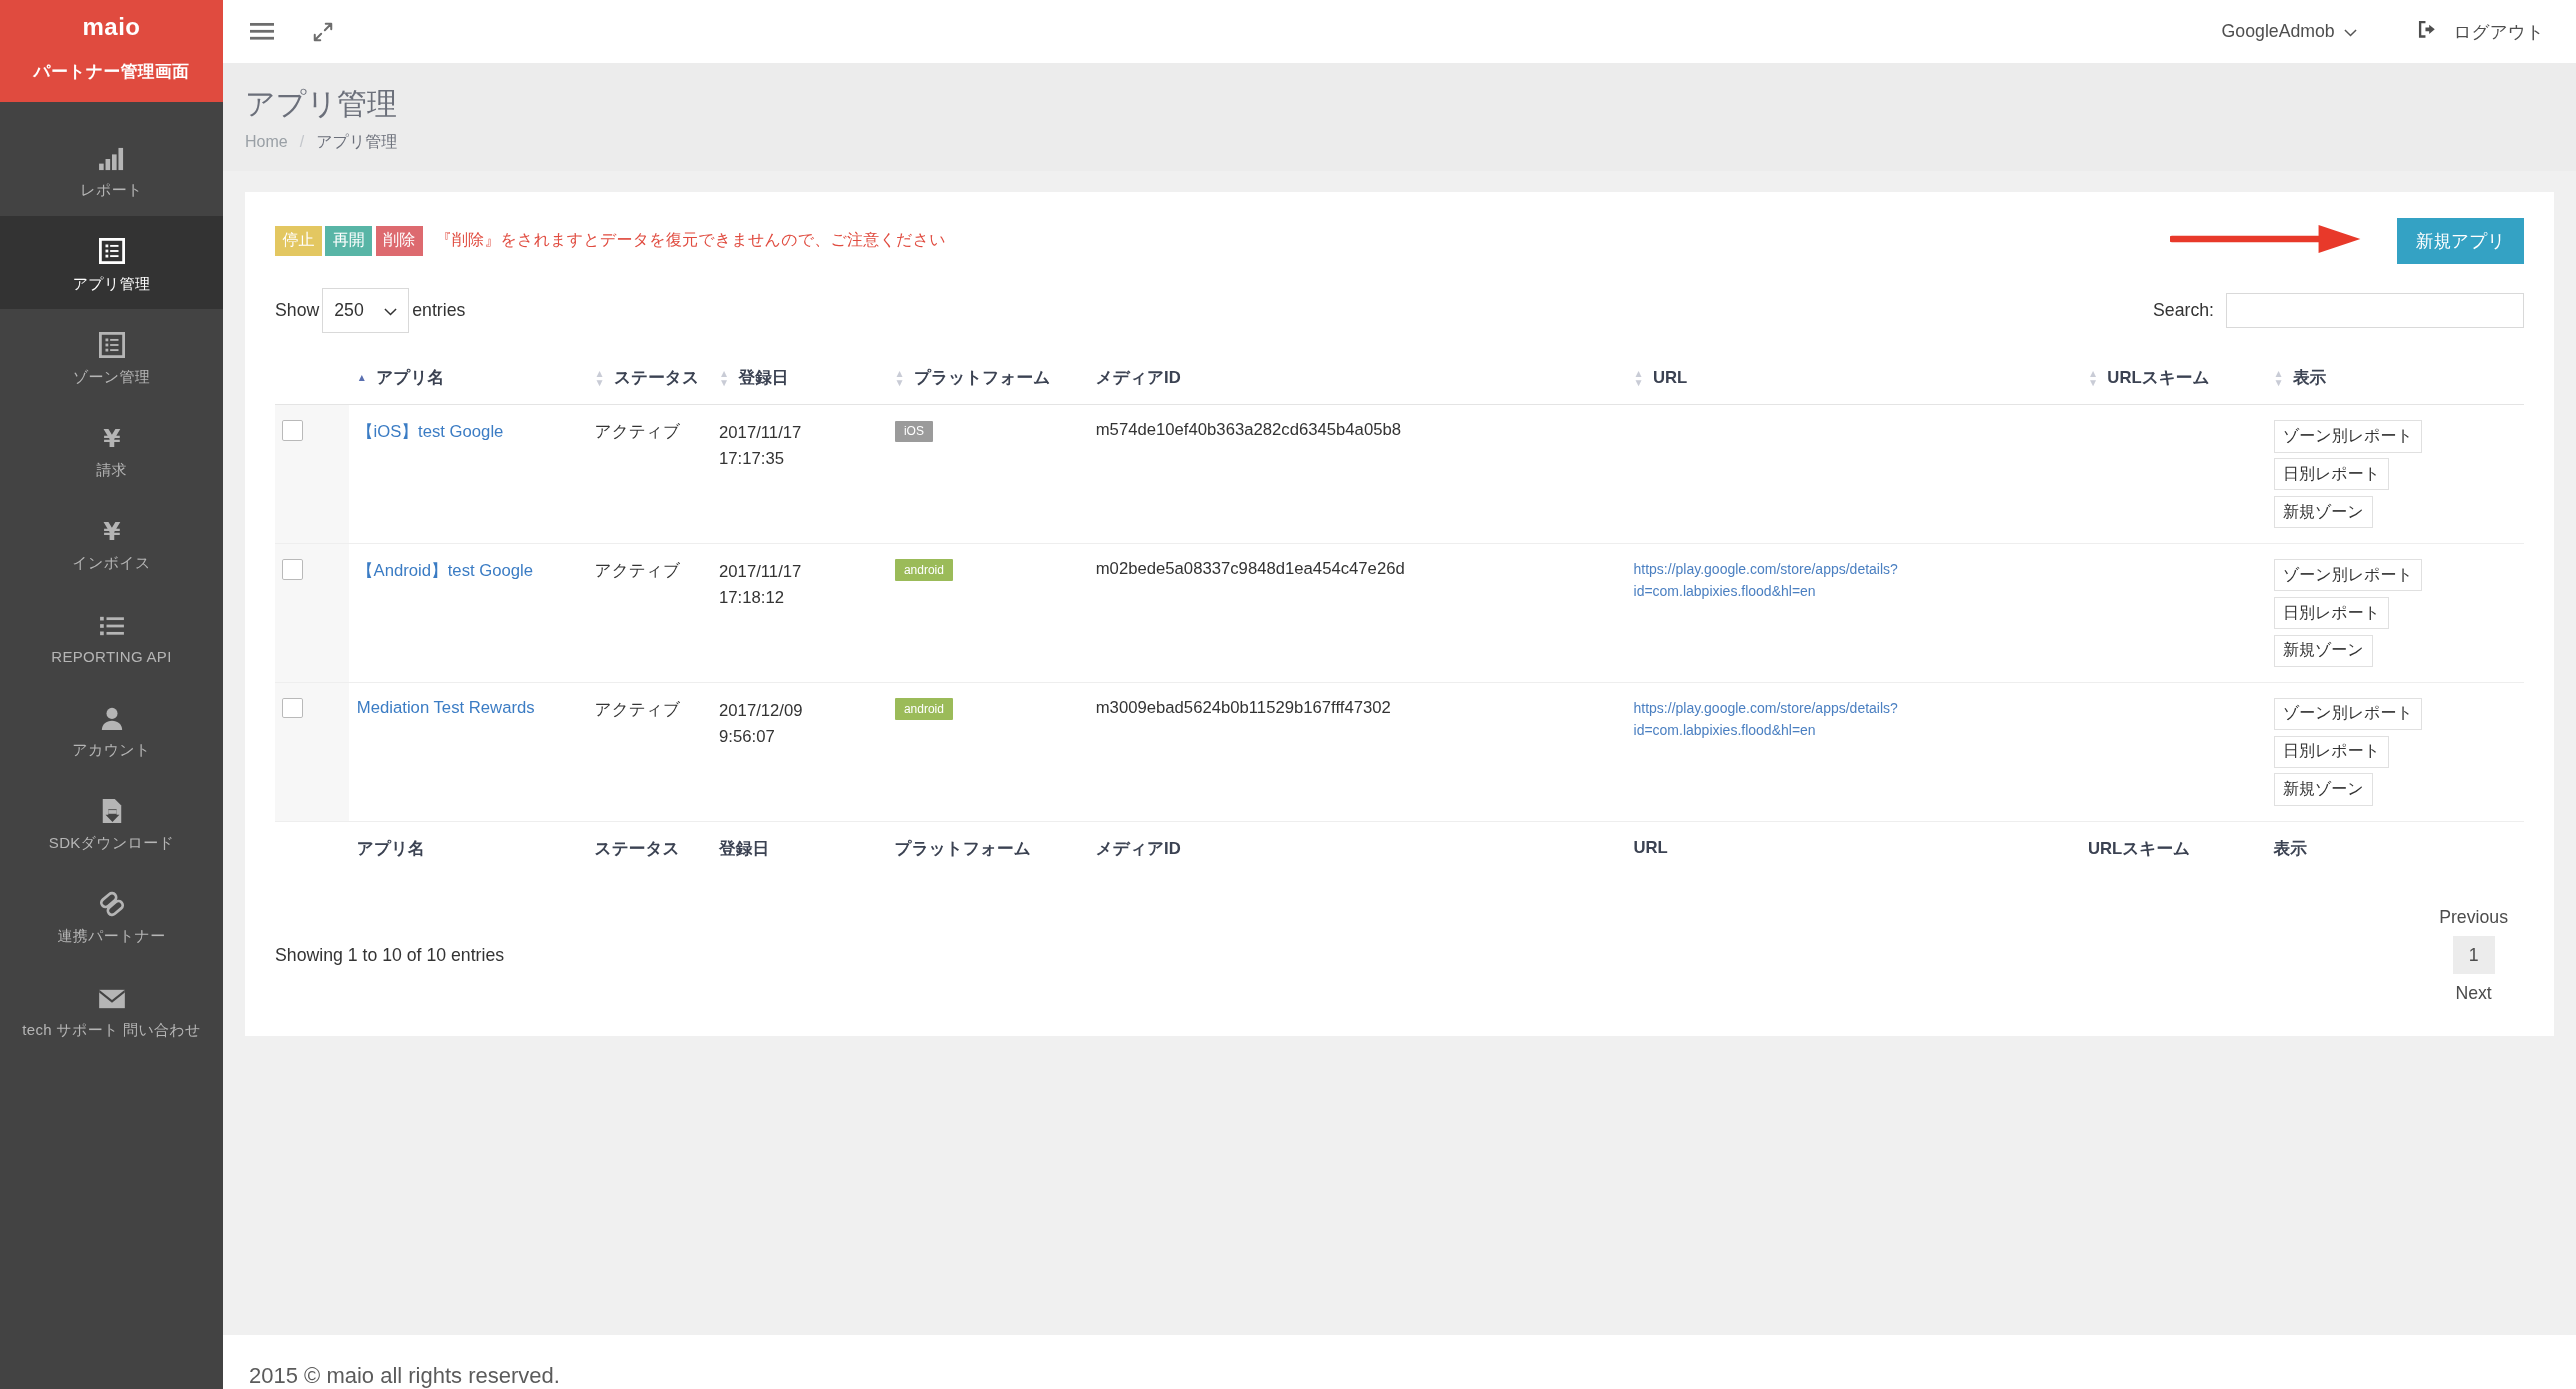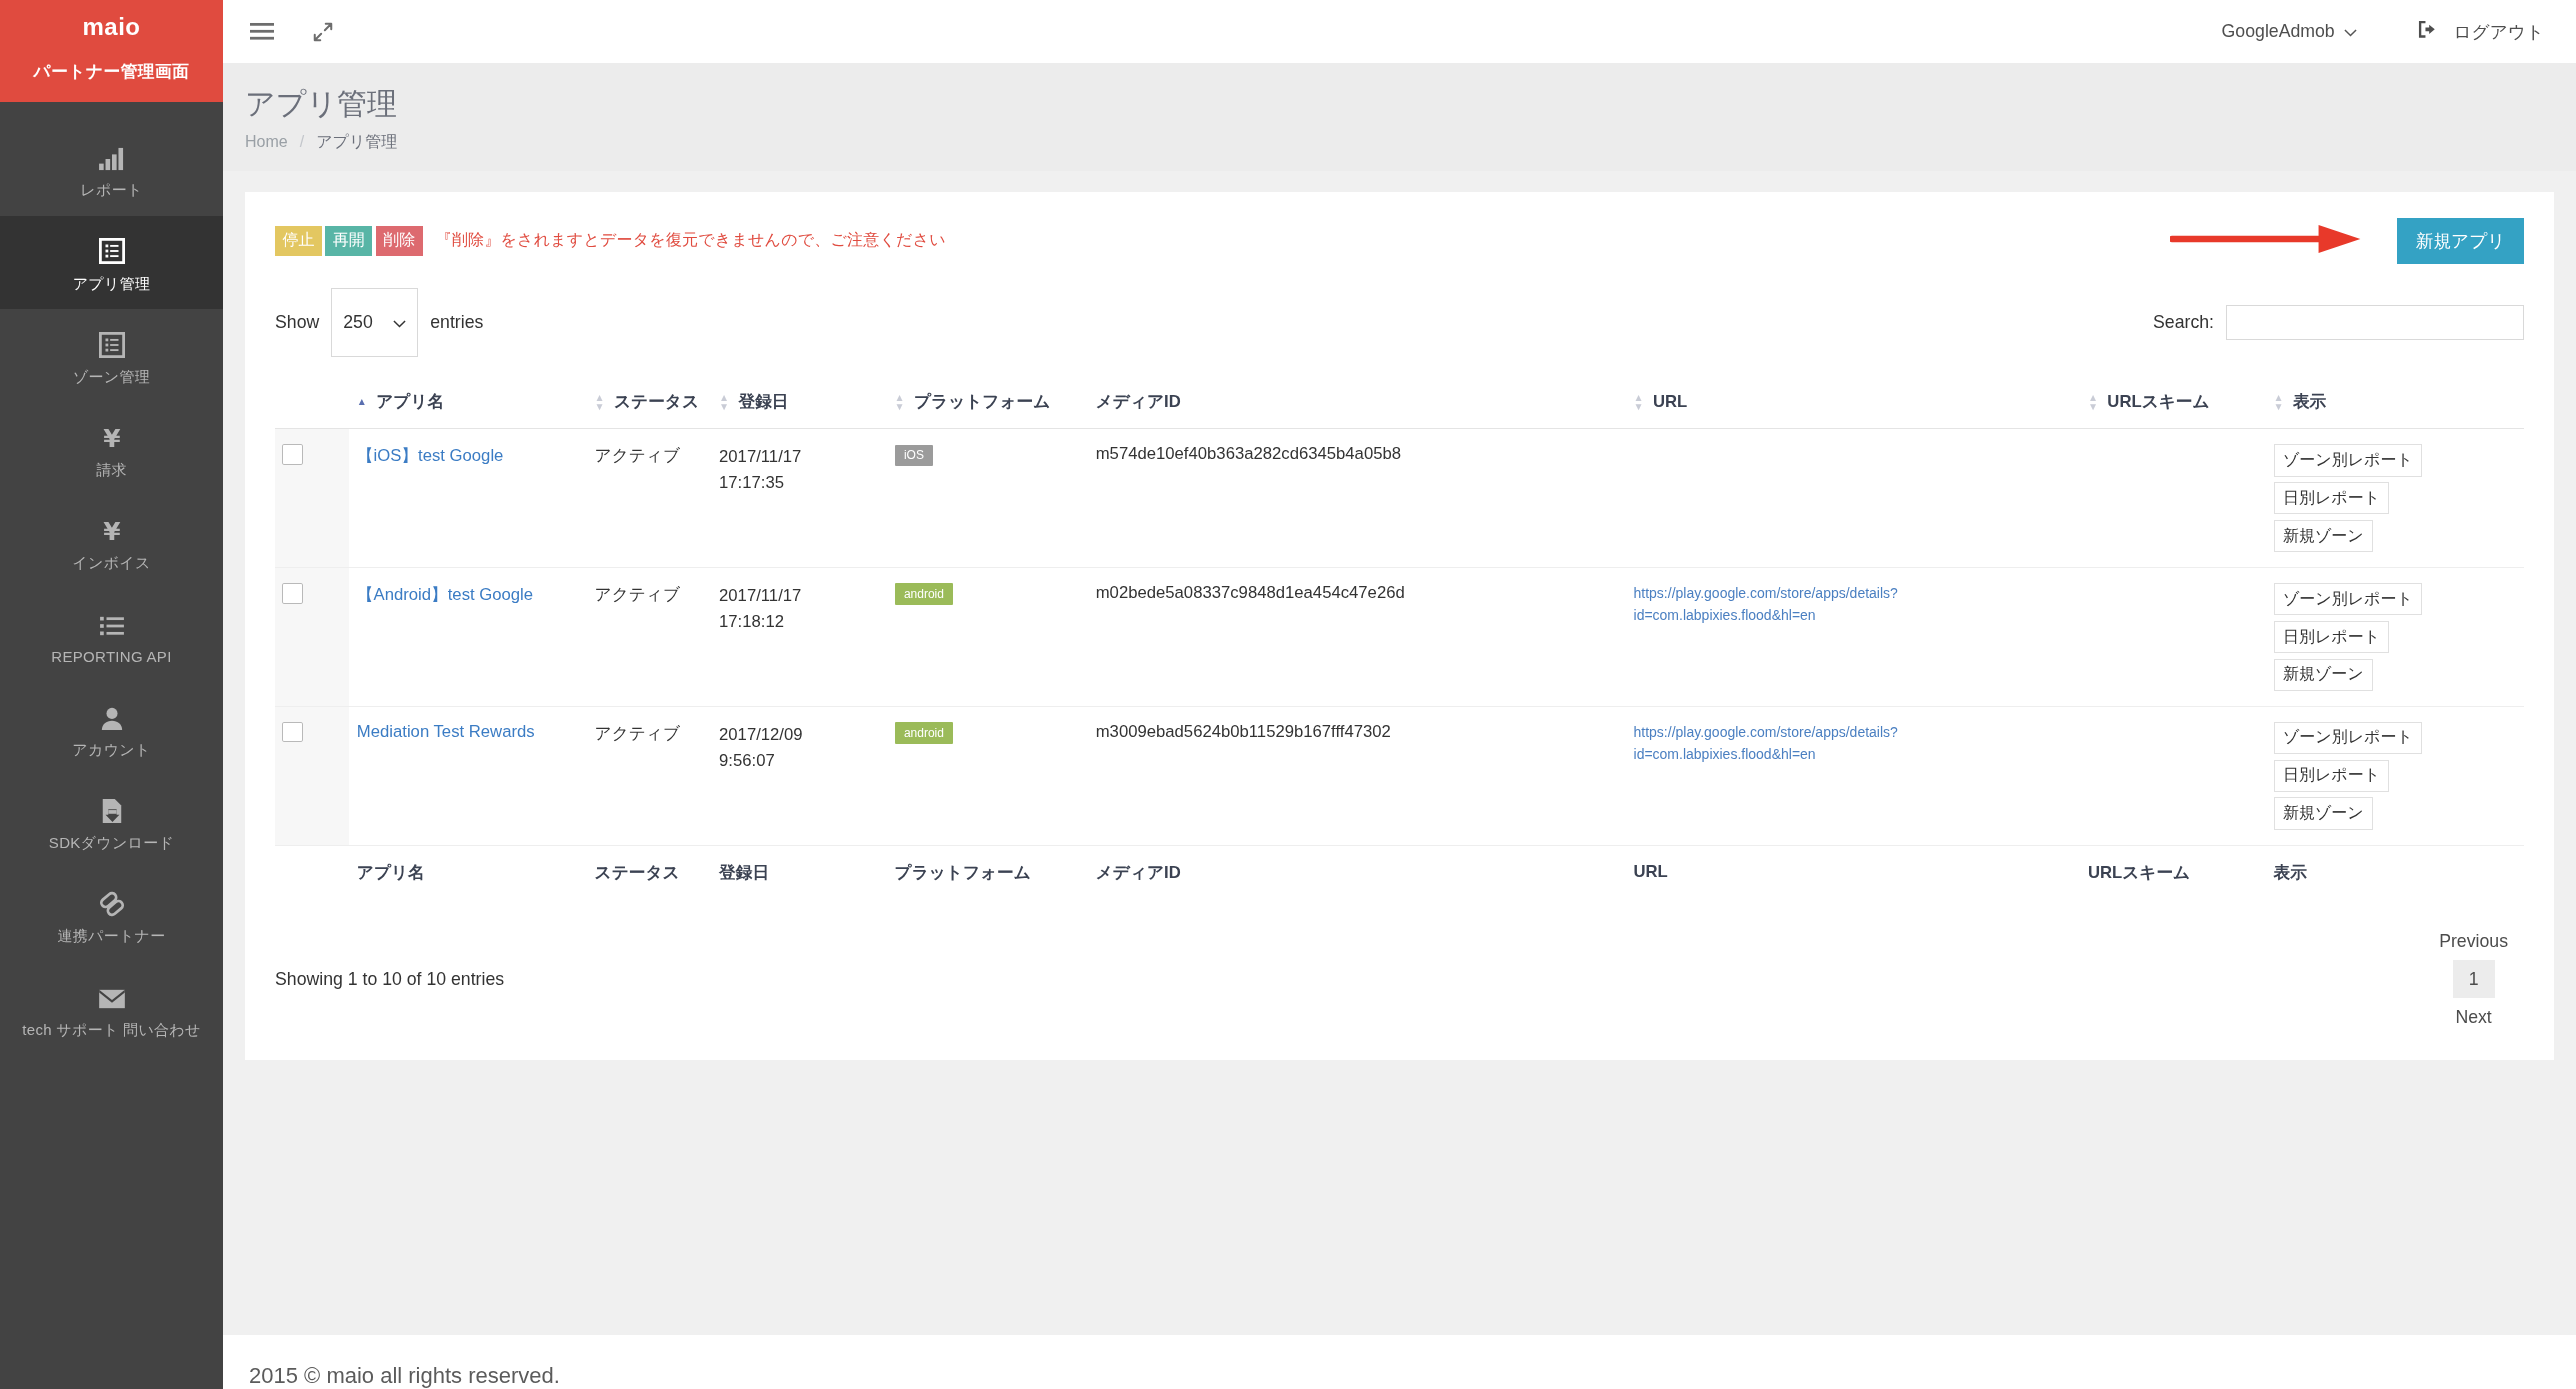--- a/index.html
+++ b/index.html
@@ -53,23 +53,23 @@
   .tag { display:inline-flex; align-items:center; justify-content:center; color:#fff; font-size:16px; padding:4.6px 7.4px; margin-right:3.7px; }
   .tag-stop { background:#e3c761; }
   .tag-resume { background:#58b5a6; }
   .tag-delete { background:#dd6a6f; }
   .legend-note { color:#e04b3f; font-size:16px; margin-left:9.3px; letter-spacing:0.2px; }
   .toolbar-right { margin-left:auto; display:flex; align-items:center; gap:0; position:relative; }
   .annot-arrow { margin-right:32px; }
   .btn-primary { background:#34a2c4; color:#ffffff; border:none; font-size:17.7px; padding:11px 18.6px; cursor:pointer; font-family:inherit; }
 
   .table-controls { display:flex; align-items:center; margin-top:24px; }
-  .show-entries { display:flex; align-items:center; gap:12px; font-size:17.7px; color:#333; }
+  .show-entries { display:flex; align-items:center; gap:3px; font-size:17.7px; color:#333; }
   .select-box {
-    border:0.9px solid #d9d9d9; background:#fff; padding:23px 11px; font-size:17.7px; color:#333;
+    border:0.9px solid #d9d9d9; background:#fff; padding:11px 11px; font-size:17.7px; color:#333;
     display:flex; align-items:center; gap:20.5px; cursor:pointer; min-width:76px; justify-content:space-between;
   }
   .search-wrap { margin-left:auto; display:flex; align-items:center; gap:12px; font-size:17.7px; color:#333; }
   .search-input { border:0.9px solid #d9d9d9; height:35px; width:298px; padding:3.7px 9.3px; font-size:16.7px; font-family:inherit; }
 
   table.grid { width:100%; border-collapse:collapse; margin-top:20.5px; table-layout:fixed; }
   table.grid th {
     text-align:left; font-size:16.7px; color:#3b4252; font-weight:bold;
     padding:13px 7.4px 15px 7.4px; border-bottom:1.9px solid #e4e4e4; vertical-align:middle;
   }

